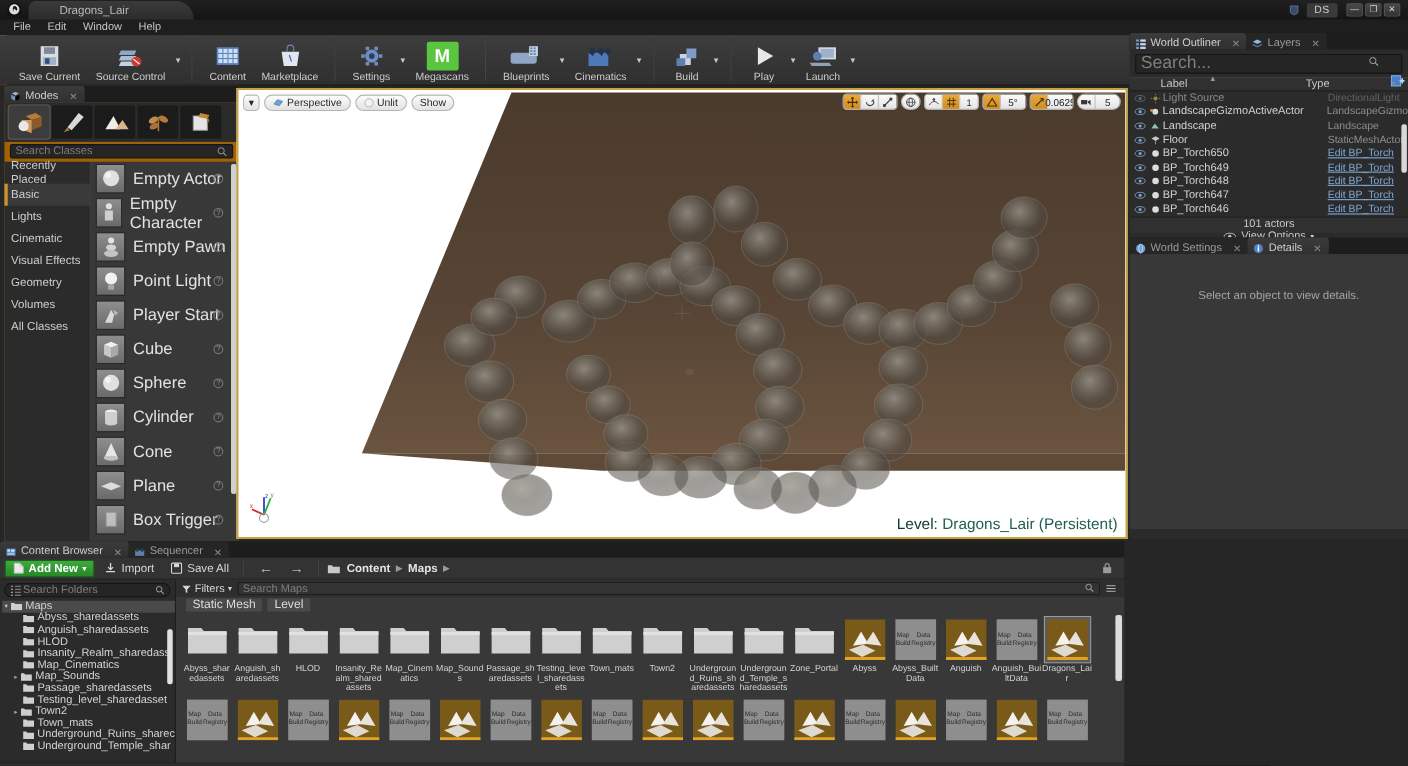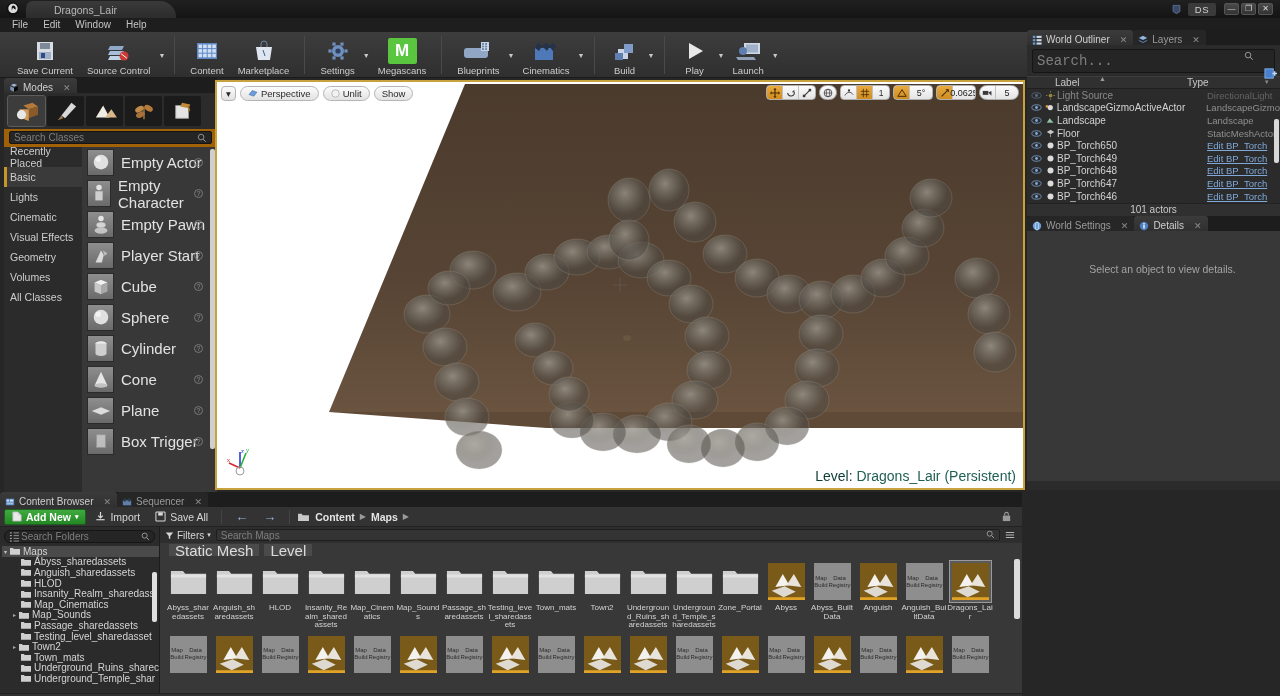--- a/index.html
+++ b/index.html
@@ -97,22 +97,22 @@
   .vround { border-radius:8px; }
   .vp-canvas { position:absolute; inset:0; background:#fff; overflow:hidden;}
   .vp-footer { position:absolute; right:7px; bottom:4px; font-size:14px; color:#1f5f52; z-index:6;}
   .vp-footer b{font-weight:normal;color:#0b3b33;}
   .gizmo { position:absolute; left:10px; bottom:8px; width:34px; height:34px; z-index:6;}
   .crosshair{ position:absolute; left:50%; top:50%; transform:translate(-50%,-50%); z-index:4;
       width:15px;height:15px; opacity:.55;}
 
   
   .outliner { position:absolute; left:1027px; top:30px; width:253px; height:186px; background:#2b2b2b;}
-  .ol-search { margin:4px 5px 3px 5px; height:24px; background:#252525; border:1px solid #151515;
-      border-radius:2px; display:flex; align-items:center; padding:0 4px; color:#7e7e7e; font-size:14px; position:relative;font-family:Liberation Mono, monospace;}
+  .ol-search { margin:4px 5px 3px 5px; height:18px; background:#252525; border:1px solid #151515;
+      border-radius:2px; display:flex; align-items:center; padding:0 4px; color:#7e7e7e; font-size:16px; position:relative;}
   .ol-add { position:absolute; right:3px; top:18px; width:13px;height:13px; }
   .ol-head { height:13px; display:flex; background:#303030; border-top:1px solid #3d3d3d;
      border-bottom:1px solid #1f1f1f; align-items:center; color:#c9c9c9; font-size:10px;}
   .ol-head .c1{ width:160px; padding-left:28px; position:relative;}
   .ol-head .c2{ flex:1; position:relative;}
   .ol-rows { height:114px; overflow:hidden; position:relative;}
   .olrow { height:12.6px; display:flex; align-items:center; font-size:10px; color:#d2d2d2; padding-left:3px;}
   .olrow .eye { width:13px; display:flex;align-items:center;justify-content:center;}
   .olrow .ico { width:14px; display:flex;align-items:center;justify-content:center;}
   .olrow .lab { width:150px; }
@@ -146,21 +146,21 @@
   .ftree { position:relative; height:142px; overflow:hidden; padding-left:2px;}
   .ftrow { height:10.6px; display:flex; align-items:center; gap:3px; font-size:10px; color:#d4d4d4;}
   .ftrow.root { background:#4a4a4a; }
   .ft-scroll{ position:absolute; right:2px; top:26px; width:5px; height:50px; background:#e0e0e0;border-radius:2px;}
   .cb-right { flex:1; display:flex; flex-direction:column; background:#383838;}
   .filterbar { height:16px; display:flex; align-items:center; gap:5px; padding:0 5px; background:#2e2e2e;}
   .filters-btn { display:flex;align-items:center;gap:3px; color:#d6d6d6; font-size:10px;}
   .asset-search{ flex:1; height:12px; background:#333; border:1px solid #1e1e1e; border-radius:2px;
       color:#7e7e7e; font-size:10px; padding:0 4px; display:flex; align-items:center; position:relative;}
   .chips { height:14px; display:flex; gap:5px; padding:1px 5px 0 9px; background:#383838;}
-  .chip { height:12px; border-radius:0; background:#4a4a4a; color:#dcdcdc; font-size:15px;
+  .chip { height:12px; border-radius:0; background:#4a4a4a; color:#dcdcdc; font-size:11px;
       display:flex; align-items:center; padding:0 6px;}
   .grid { flex:1; position:relative; overflow:hidden; background:#383838; }
   .grow { display:flex; gap:0px; padding-left:5px;}
   .gcell { width:46px; display:flex; flex-direction:column; align-items:center; padding-top:4px;}
   .gthumb { width:41px;height:41px; display:flex;align-items:center;justify-content:center; position:relative;}
   .gthumb.sel { background:#5a5a5a; outline:1px solid #9a9a9a;}
   .glabel { font-size:8px; color:#d2d2d2; text-align:center; line-height:8.5px; margin-top:2px;
       width:46px; word-wrap:break-word;}
   .mbdr { width:37px;height:37px; background:#8e8e8e; display:flex; align-items:center;
       justify-content:center; text-align:center; font-size:6px; color:#2b2b2b; line-height:7px;}
@@ -483,20 +483,30 @@
           </div>
           <div class="prow">
             <div class="pthumb">
               <svg width="22" height="22" viewBox="0 0 24 24">
                 <circle cx="12" cy="5" r="3" fill="#e4e4e4"></circle>
                 <ellipse cx="12" cy="12" rx="5" ry="3" fill="#d4d4d4"></ellipse>
                 <ellipse cx="12" cy="18" rx="7" ry="3.5" fill="#c4c4c4"></ellipse>
               </svg>
             </div>
             <div class="pname">Empty Pawn</div>
+            <div class="phelp">?</div>
+          </div>
+          <div class="prow">
+            <div class="pthumb">
+              <svg width="22" height="22" viewBox="0 0 24 24">
+                <circle cx="12" cy="9" r="6" fill="#f2f2f2"></circle>
+                <rect x="9" y="15" width="6" height="5" fill="#a8a8a8"></rect>
+              </svg>
+            </div>
+            <div class="pname">Point Light</div>
             <div class="phelp">?</div>
           </div>
           <div class="prow">
             <div class="pthumb">
               <svg width="22" height="22" viewBox="0 0 24 24">
                 <path d="M6 19l6-13 3 5-2 8z" fill="#dadada"></path>
                 <path d="M14 6l5 3-3 3z" fill="#bdbdbd"></path>
               </svg>
             </div>
             <div class="pname">Player Start</div>

